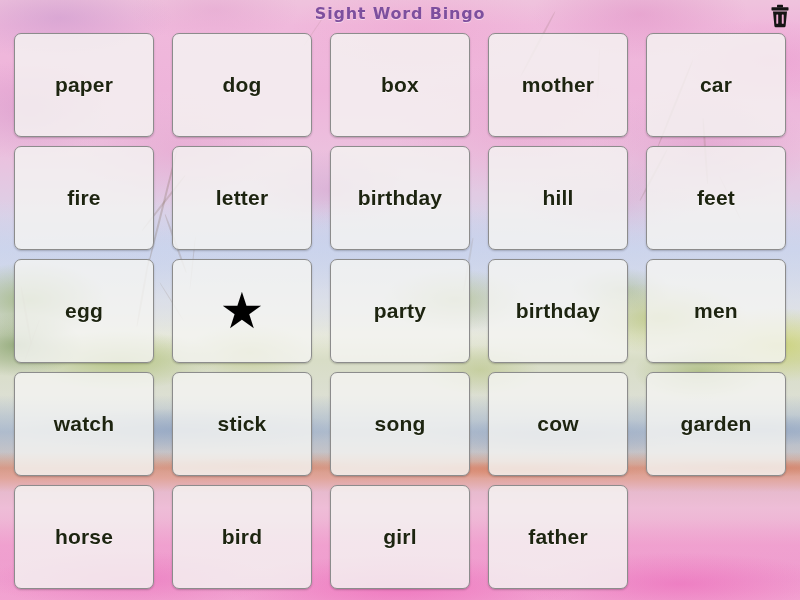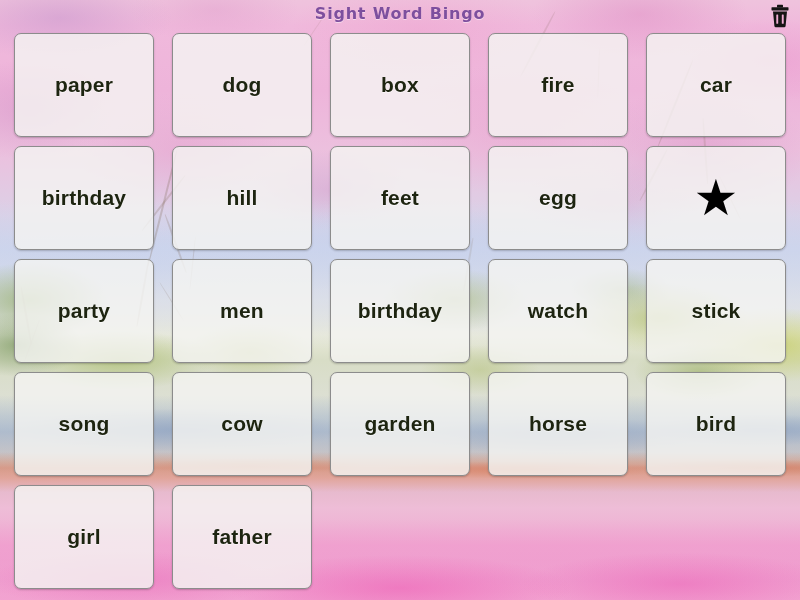--- a/index.html
+++ b/index.html
@@ -260,50 +260,56 @@
       <div class="cell">
         <span class="cell-label">paper</span>
       </div>
       <div class="cell">
         <span class="cell-label">dog</span>
       </div>
       <div class="cell">
         <span class="cell-label">box</span>
       </div>
       <div class="cell">
+        <span class="cell-label">mother</span>
+      </div>
+      <div class="cell">
+        <span class="cell-label">car</span>
+      </div>
+      <div class="cell">
         <span class="cell-label">fire</span>
       </div>
       <div class="cell">
-        <span class="cell-label">car</span>
+        <span class="cell-label">letter</span>
       </div>
       <div class="cell">
         <span class="cell-label">birthday</span>
       </div>
       <div class="cell">
         <span class="cell-label">hill</span>
       </div>
       <div class="cell">
         <span class="cell-label">feet</span>
       </div>
       <div class="cell">
         <span class="cell-label">egg</span>
       </div>
       <div class="cell free">
         <span class="star">★</span>
       </div>
       <div class="cell">
         <span class="cell-label">party</span>
       </div>
       <div class="cell">
+        <span class="cell-label">birthday</span>
+      </div>
+      <div class="cell">
         <span class="cell-label">men</span>
       </div>
       <div class="cell">
-        <span class="cell-label">birthday</span>
-      </div>
-      <div class="cell">
         <span class="cell-label">watch</span>
       </div>
       <div class="cell">
         <span class="cell-label">stick</span>
       </div>
       <div class="cell">
         <span class="cell-label">song</span>
       </div>
       <div class="cell">
         <span class="cell-label">cow</span>

